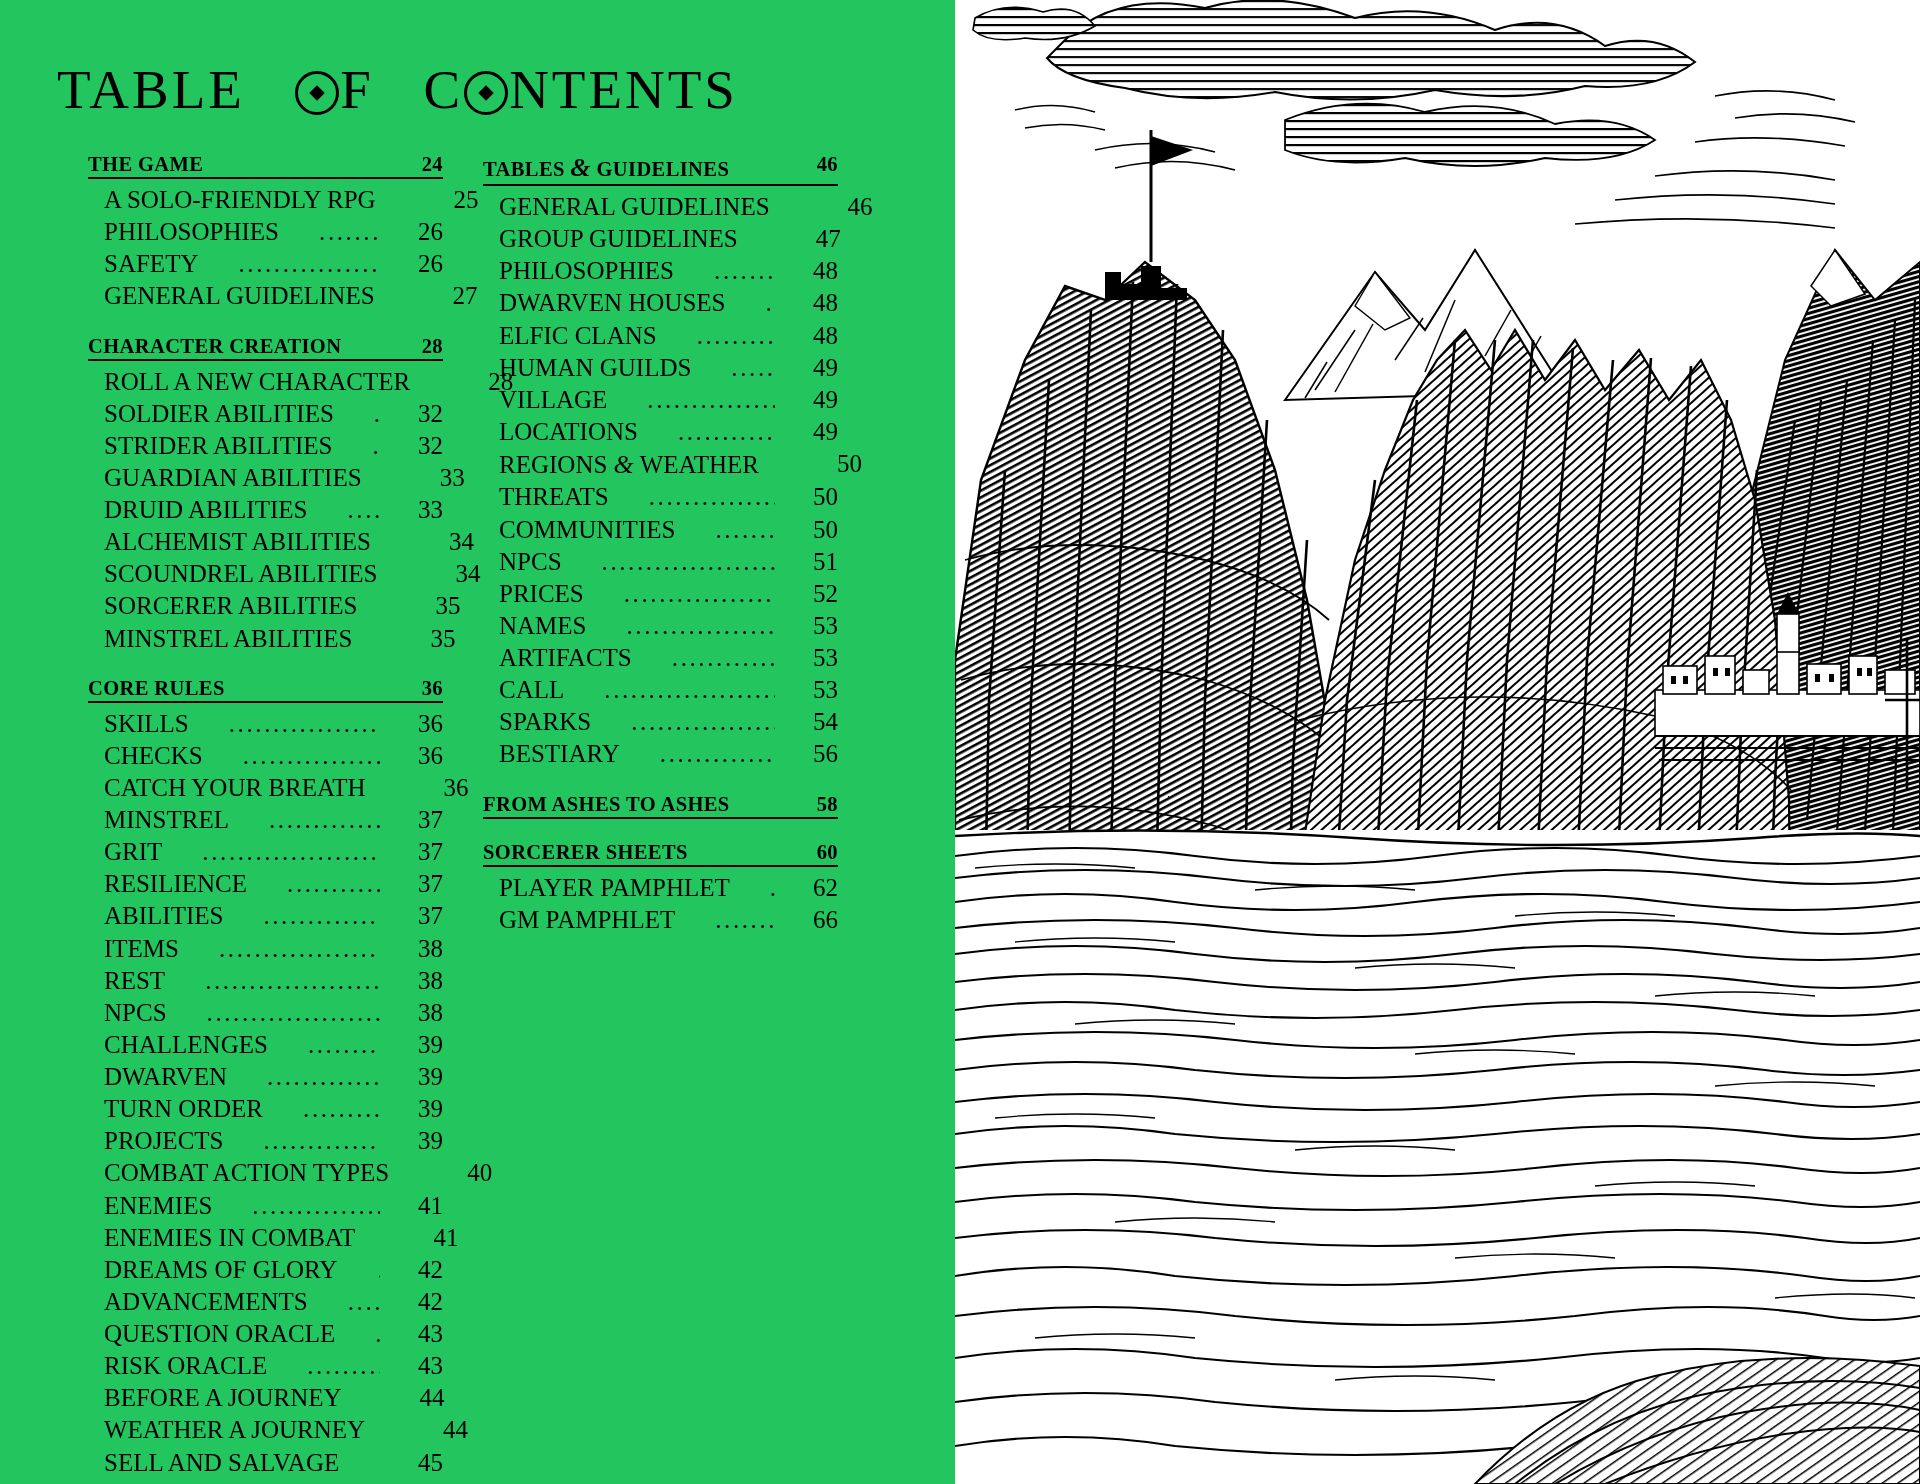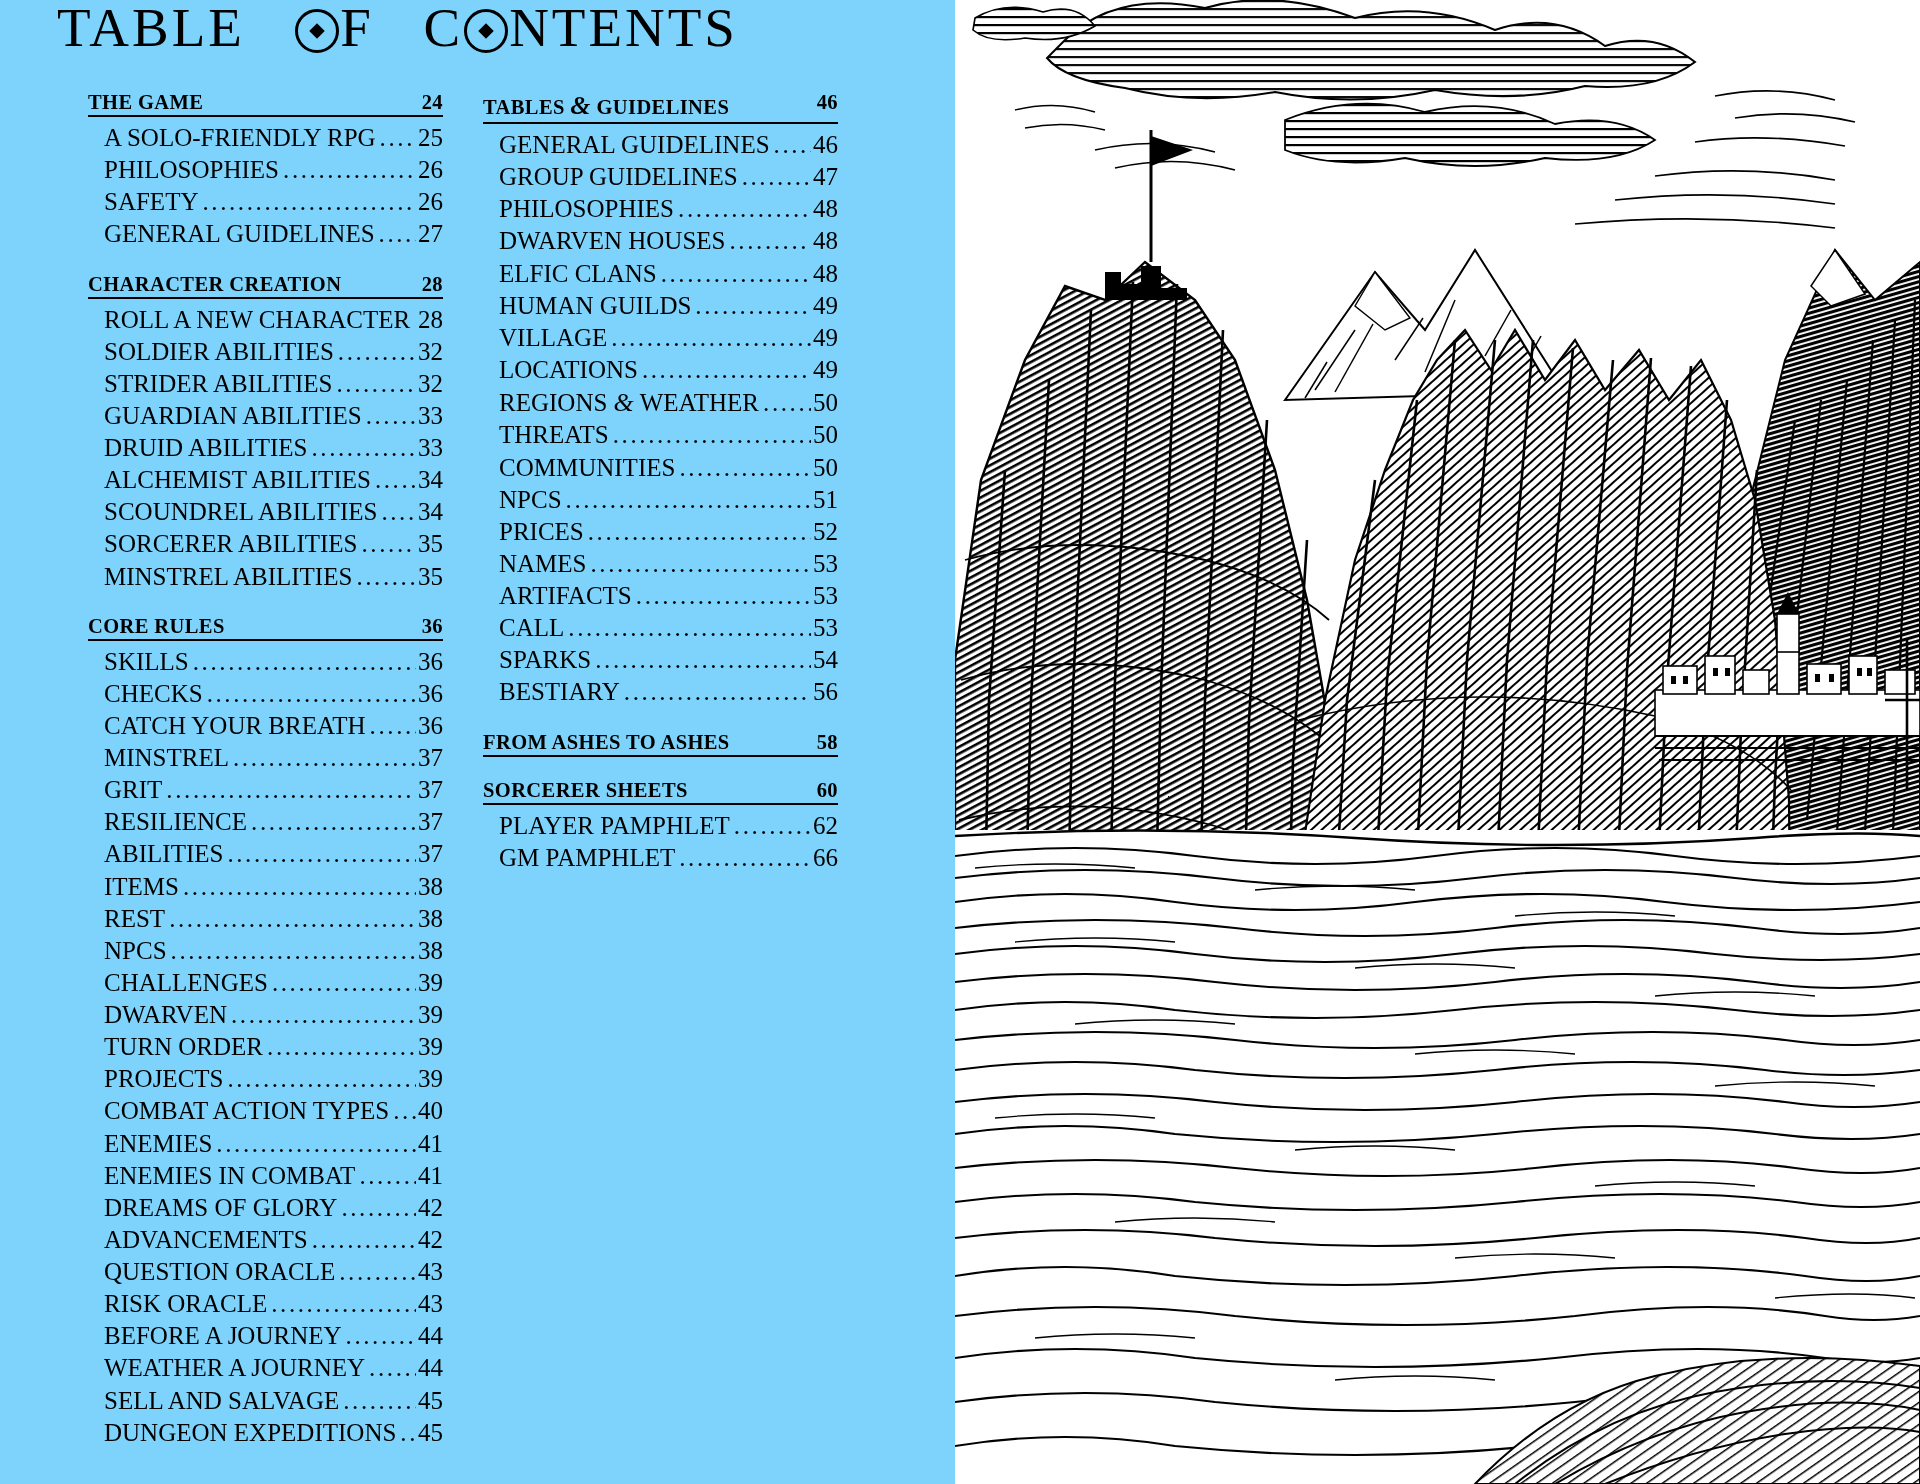--- a/index.html
+++ b/index.html
@@ -12,21 +12,22 @@
     overflow:hidden;
     position:relative;
   }
 
   
   #page { position:absolute; inset:0; display:flex; }
 
   #toc-side {
     width:955px; height:100%;
     position:relative;
-    background:#7dd3fc;
+    padding-top:62px;
+    background:#22c55e;
   }
   #art-side {
     width:965px; height:100%;
     position:relative;
     overflow:hidden;
     background:#fff;
   }
 
   
   #toc-title {
@@ -87,25 +88,26 @@
   .sec-head .sec-title { white-space:nowrap; }
   .sec-head .sec-fill { flex:1 1 auto; }
   .sec-head .sec-page { white-space:nowrap; }
 
   .sec-block { margin-bottom:22px; }
   .sec-block:last-child { margin-bottom:0; }
 
   
   .entry {
     display:flex;
-    align-items:center;
+    align-items:flex-start;
     font-size:25px;
     line-height:1.285;
     padding-left:16px;
     white-space:nowrap;
+    gap:36px;
   }
   .entry .e-label { flex:0 0 auto; }
   .entry .e-dots {
     flex:1 1 auto;
     overflow:hidden;
     white-space:nowrap;
     margin:0 2px 0 4px;
     letter-spacing:2.6px;
     font-size:25px;
     color:#000;

